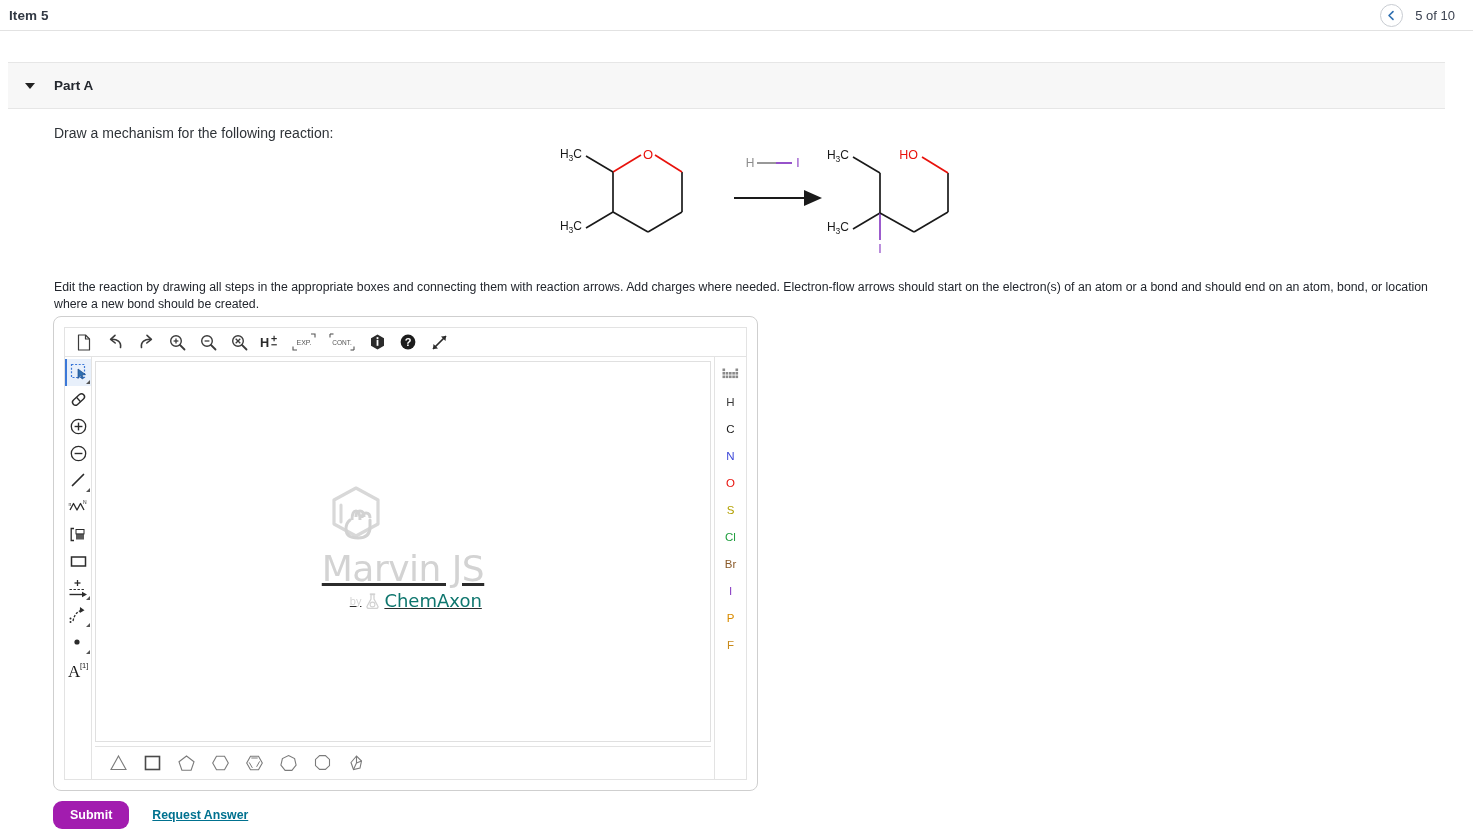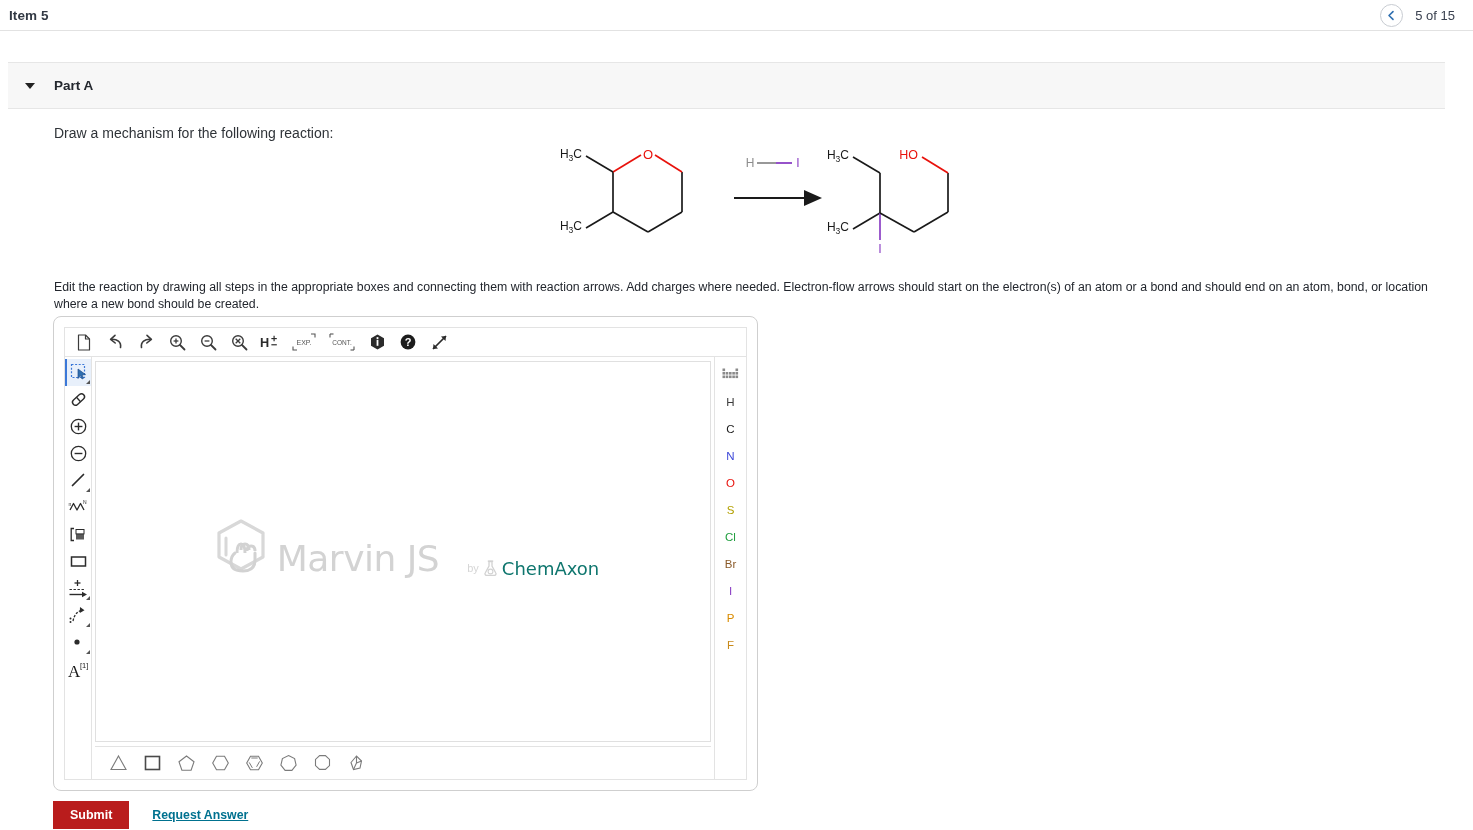--- a/index.html
+++ b/index.html
@@ -217,24 +217,25 @@
     border: 1px solid #e0e0e0;
     background: #fff;
     position: relative;
     display: flex;
     align-items: center;
     justify-content: center;
     min-height: 0;
   }
   .watermark {
     display: flex;
-    flex-direction: row;
-    align-items: flex-end;
+    flex-direction: column;
+    align-items: flex-start;
     user-select: none;
     margin-top: -8px;
+    text-decoration: underline;
   }
   .wm-text {
     font-size: 36px;
     color: #d3d3d3;
     letter-spacing: -0.5px;
     margin-top: 2px;
     font-family: "DejaVu Sans", sans-serif;
   }
   .wm-by {
     display: flex;
@@ -298,29 +299,29 @@
   
   .footer {
     position: absolute;
     left: 53px;
     top: 801px;
     display: flex;
     align-items: center;
     gap: 23px;
   }
   .submit-btn {
-    background: #b91c1c;
+    background: #a21caf;
     color: #fff;
     border: none;
     font-size: 12.5px;
     font-weight: bold;
     padding: 7px 17px;
     cursor: pointer;
     font-family: "Liberation Sans", sans-serif;
-    border-radius: 0;
+    border-radius: 9px;
   }
   .request-link {
     font-size: 12.3px;
     color: #00718f;
     text-decoration: underline;
     cursor: pointer;
     font-weight: bold;
     text-align: center;
   }
 </style>
@@ -328,21 +329,21 @@
 <body>
 
 <div class="topbar">
   <div class="item-title">Item 5</div>
   <div class="nav-right">
     <button class="circle-btn">
       <svg width="11" height="11" viewBox="0 0 11 11">
         <polyline points="7,1.6 3,5.5 7,9.4" fill="none" stroke="#2f6fb0" stroke-width="1.6" stroke-linecap="round" stroke-linejoin="round"></polyline>
       </svg>
     </button>
-    <div class="progress-text">5 of 15</div>
+    <div class="progress-text">5 of 10</div>
   </div>
 </div>
 
 <div class="parta-bar">
   <div class="caret"></div>
   <div class="parta-label">Part A</div>
 </div>
 
 <div class="prompt">Draw a mechanism for the following reaction:</div>
 

